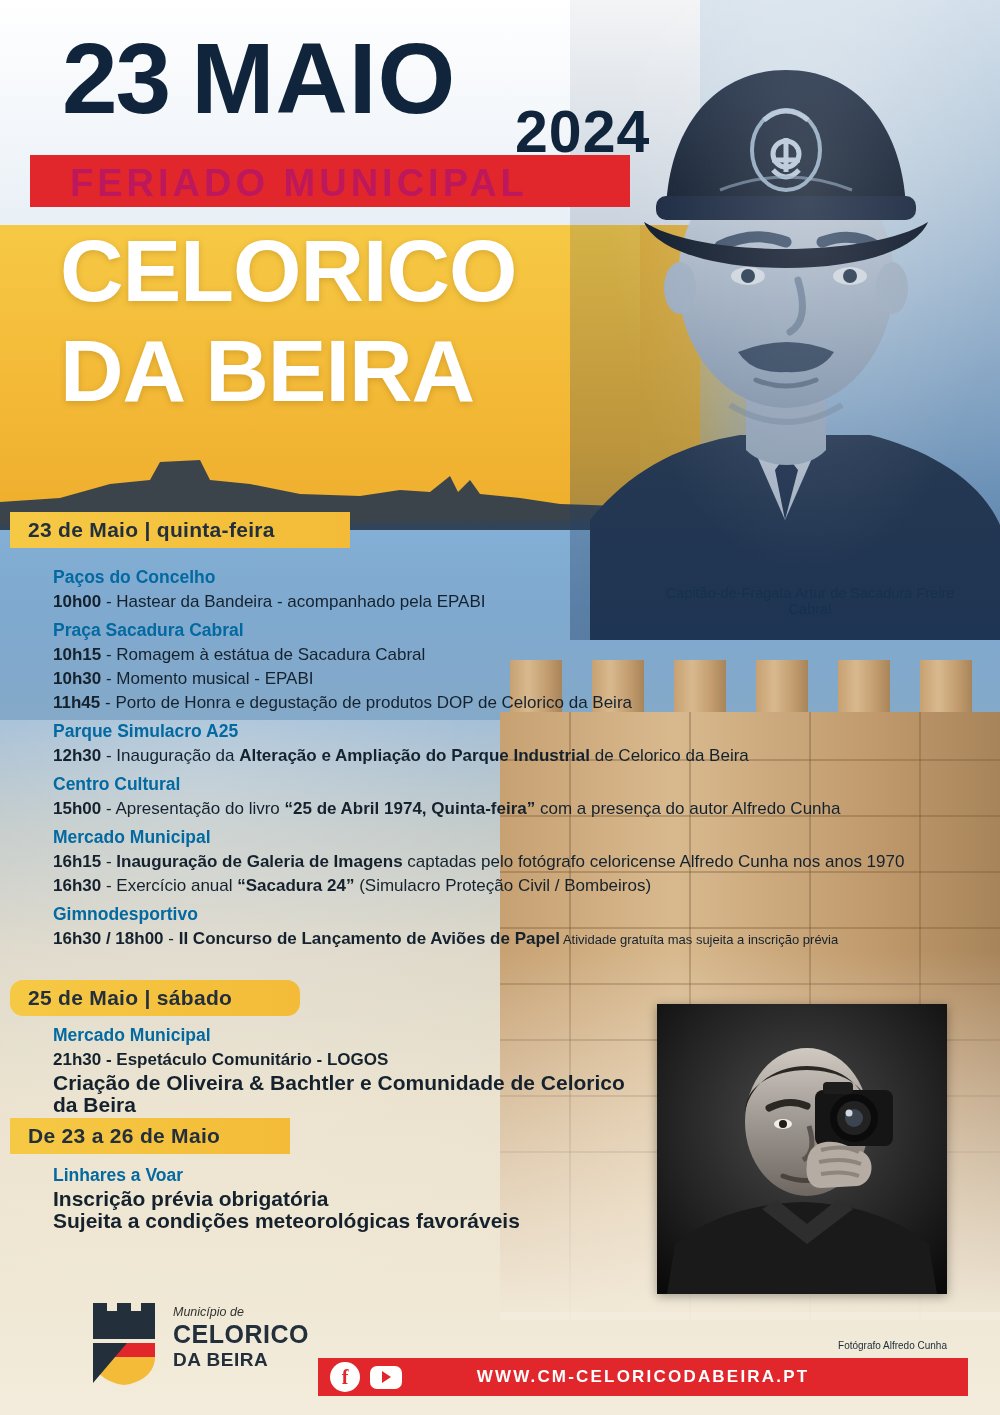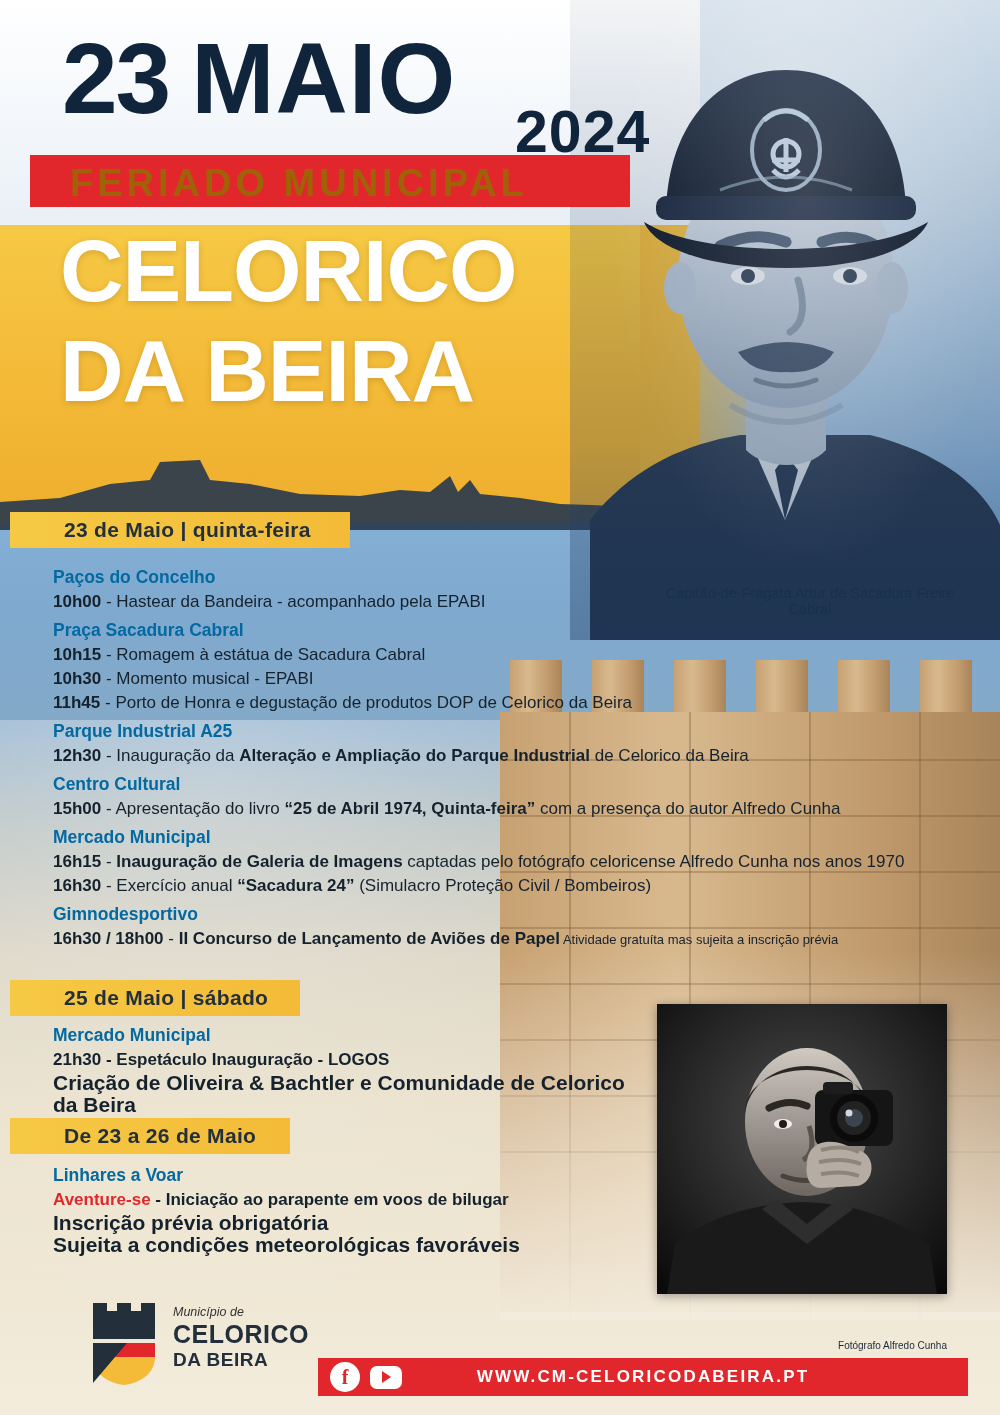--- a/index.html
+++ b/index.html
@@ -73,45 +73,45 @@
   .year{
     position:absolute; left:515px; top:98px;
     font-size:59px; font-weight:bold; color:#10253c; letter-spacing:1px;
   }
   .feriado-band{
     position:absolute; left:30px; top:155px; width:600px; height:52px;
     background:#e2272c;
   }
   .feriado-text{
     position:absolute; left:70px; top:162px;
-    font-size:38px; font-weight:bold; color:#a16207; letter-spacing:4px;
+    font-size:38px; font-weight:bold; color:#be185d; letter-spacing:4px;
   }
   .city{
     position:absolute; left:60px; top:228px;
     font-size:88px; font-weight:bold; color:#ffffff; line-height:86px;
     letter-spacing:-1px; text-shadow:0 2px 6px rgba(120,80,0,.25);
   }
   .city .l2{display:block; margin-top:14px;}
 
   .capt-caption{
     position:absolute; left:645px; top:585px; width:330px;
     text-align:center; font-size:14.5px; color:#16314e;
   }
 
   
   .daybar{
     position:absolute; height:36px;
     background:linear-gradient(90deg,#f6c944 0%, #f3bb38 100%);
     display:flex; align-items:center;
   }
   .daybar span{
-    padding-left:18px; font-size:21px; font-weight:bold; color:#23303c; letter-spacing:.3px;margin-left:36px;
+    padding-left:18px; font-size:21px; font-weight:bold; color:#23303c; letter-spacing:.3px;
   }
   #daybar1{left:10px; top:512px; width:340px;}
-  #daybar2{left:10px; top:980px; width:290px;}
+  #daybar2{left:10px; top:980px; width:290px;border-radius:13px;}
   #daybar3{left:10px; top:1118px; width:280px;}
 
   .venue{
     font-size:17.5px; font-weight:bold; color:#0369a1; margin:7px 0 2px 0;
   }
   .item{
     font-size:17px; color:#15222e; margin:1px 0; line-height:23px;
   }
   .item b{font-weight:bold;}
   .note{font-size:13px;}
@@ -316,21 +316,21 @@
     <div class="item">
       <b>10h15</b><span> - </span><span>Romagem à estátua de Sacadura Cabral</span>
     </div>
     <div class="item">
       <b>10h30</b><span> - </span><span>Momento musical - EPABI</span>
     </div>
     <div class="item">
       <b>11h45</b><span> - </span><span>Porto de Honra e degustação de produtos DOP de Celorico da Beira</span>
     </div>
 
-    <div class="venue">Parque Industrial A25</div>
+    <div class="venue">Parque Simulacro A25</div>
     <div class="item">
       <b>12h30</b><span> - </span><span>Inauguração da </span><b>Alteração e Ampliação do Parque Industrial</b><span> de Celorico da Beira</span>
     </div>
 
     <div class="venue">Centro Cultural</div>
     <div class="item">
       <b>15h00</b><span> - </span><span>Apresentação do livro </span><b>“25 de Abril 1974, Quinta-feira”</b><span> com a presença do autor Alfredo Cunha</span>
     </div>
 
     <div class="venue">Mercado Municipal</div>
@@ -345,32 +345,29 @@
     <div class="item">
       <b>16h30 / 18h00</b><span> - </span><b>II Concurso de Lançamento de Aviões de Papel</b><span class="note">  Atividade gratuíta mas sujeita a inscrição prévia</span>
     </div>
   </div>
 
   <div class="daybar" id="daybar2">
     <span>25 de Maio | sábado</span>
   </div>
   <div id="prog2">
     <div class="venue">Mercado Municipal</div>
-    <div class="item"><b>21h30 - Espetáculo Inauguração - LOGOS</b></div>
+    <div class="item"><b>21h30 - Espetáculo Comunitário - LOGOS</b></div>
     <div class="sub">Criação de Oliveira &amp; Bachtler e Comunidade de Celorico da Beira</div>
   </div>
 
   <div class="daybar" id="daybar3">
     <span>De 23 a 26 de Maio</span>
   </div>
   <div id="prog3">
     <div class="venue">Linhares a Voar</div>
-    <div class="item">
-      <b class="redbold">Aventure-se</b><b> - Iniciação ao parapente em voos de bilugar</b>
-    </div>
     <div class="sub">Inscrição prévia obrigatória</div>
     <div class="sub">Sujeita a condições meteorológicas favoráveis</div>
   </div>
 
   <div class="photo">
     <svg width="290" height="290" viewBox="0 0 290 290">
       <defs>
         <radialGradient id="bgp" cx="50%" cy="40%" r="75%">
           <stop offset="0%" stop-color="#4a4a4a"></stop>
             <stop offset="100%" stop-color="#0a0a0a"></stop>

